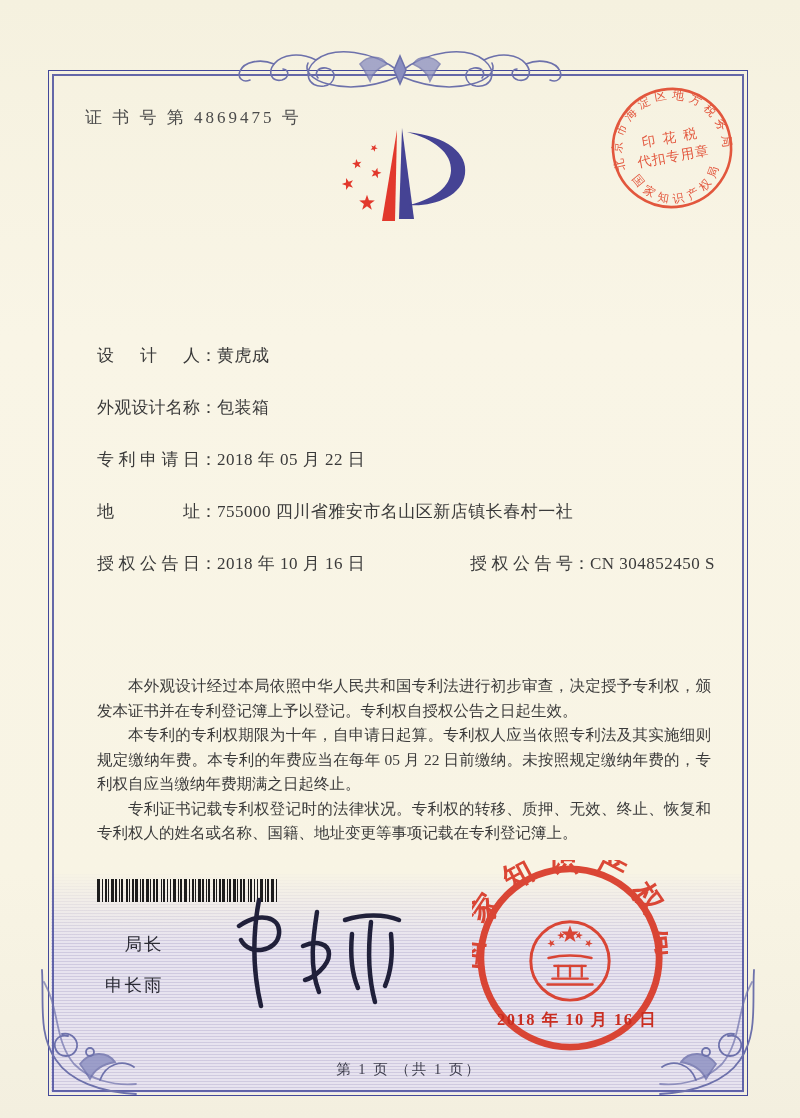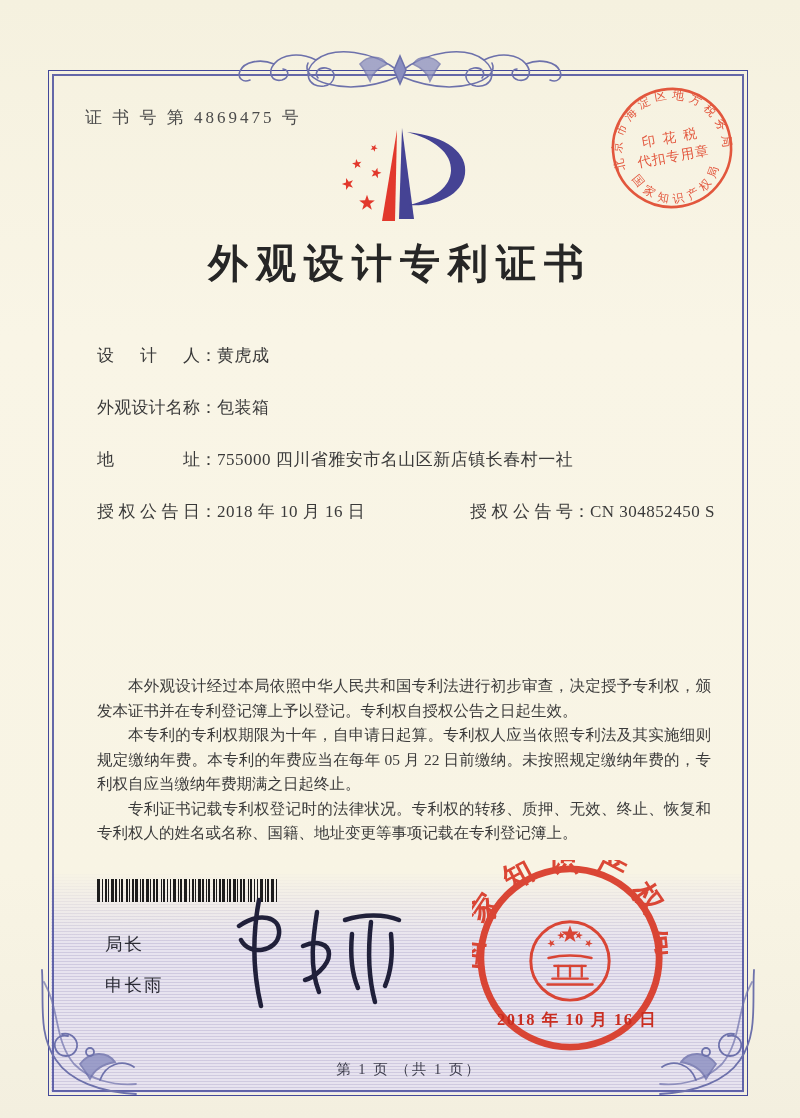--- a/index.html
+++ b/index.html
@@ -25,21 +25,21 @@
   .fields{position:absolute;left:97px;top:344px;width:616px;z-index:4;font-size:17px;color:#3a3a3a;}
   .frow{height:52px;line-height:24px;position:relative;}
   .flabel{display:inline-block;width:103px;text-align:justify;text-align-last:justify;vertical-align:top;}
   .fcolon{display:inline-block;}
   .fvalue{letter-spacing:.5px;}
   .grant-right{position:absolute;left:373px;top:0;white-space:nowrap;}
   .paras{position:absolute;left:97px;top:674px;width:614px;z-index:4;
          font-size:15.5px;line-height:24.5px;text-align:justify;color:#3b3b3b;}
   .paras p{margin:0;text-indent:2em;}
   .barcode{position:absolute;left:97px;top:879px;z-index:4;}
-  .signer{position:absolute;left:105px;top:932px;z-index:4;font-size:17.5px;color:#2b2b35;letter-spacing:2px;}
+  .signer{position:absolute;left:105px;top:932px;z-index:4;font-size:17.5px;color:#2b2b35;letter-spacing:2px;text-align:right;}
   .signer div{margin-bottom:17px;}
   .signature{position:absolute;left:225px;top:890px;z-index:5;}
   .seal{position:absolute;left:472px;top:860px;z-index:5;opacity:.93;}
   .seal-date{position:absolute;left:497px;top:1009px;z-index:6;font-size:16.5px;
              color:#c92d20;letter-spacing:1.5px;font-weight:bold;}
   .tax-stamp{position:absolute;left:602px;top:78px;z-index:5;opacity:.92;}
   .footer{position:absolute;left:18px;right:0;top:1060px;text-align:center;
           font-size:14.5px;letter-spacing:2px;color:#3d3d4c;z-index:4;}
   svg text{font-family:"Liberation Serif","DejaVu Serif",serif;}
 </style>
@@ -118,28 +118,30 @@
       <use href="#st1" transform="translate(45,46) scale(0.5) rotate(-10)"></use>
       <use href="#st1" transform="translate(64,55) scale(0.55) rotate(15)"></use>
       <use href="#st1" transform="translate(36,66) scale(0.62) rotate(-18)"></use>
       <use href="#st1" transform="translate(55,85) scale(0.82)"></use>
     </g>
     <path d="M85,12 L70,103 L83,103 Z" fill="#e2382c"></path>
     <path d="M90,10 L87,101 L102,101 Z" fill="#454394"></path>
     <path d="M95,14 C136,18 156,36 153,56 C150,79 120,89 97,87 C125,80 138,68 139,53 C140,35 122,21 95,14 Z" fill="#454394"></path>
   </svg>
 
-  <div class="doc-title">外观设计专利证书</div>
 
   <div class="fields">
     <div class="frow">
       <span class="flabel">设计人</span><span class="fcolon">：</span><span class="fvalue">黄虎成</span>
     </div>
     <div class="frow">
       <span class="flabel">外观设计名称</span><span class="fcolon">：</span><span class="fvalue">包装箱</span>
+    </div>
+    <div class="frow">
+      <span class="flabel">专利申请日</span><span class="fcolon">：</span><span class="fvalue">2018 年 05 月 22 日</span>
     </div>
     <div class="frow">
       <span class="flabel">地址</span><span class="fcolon">：</span><span class="fvalue">755000 四川省雅安市名山区新店镇长春村一社</span>
     </div>
     <div class="frow">
       <span class="flabel">授权公告日</span><span class="fcolon">：</span><span class="fvalue">2018 年 10 月 16 日</span>
       <span class="grant-right">
         <span class="flabel">授权公告号</span><span class="fcolon">：</span><span class="fvalue">CN 304852450 S</span>
       </span>
     </div>

